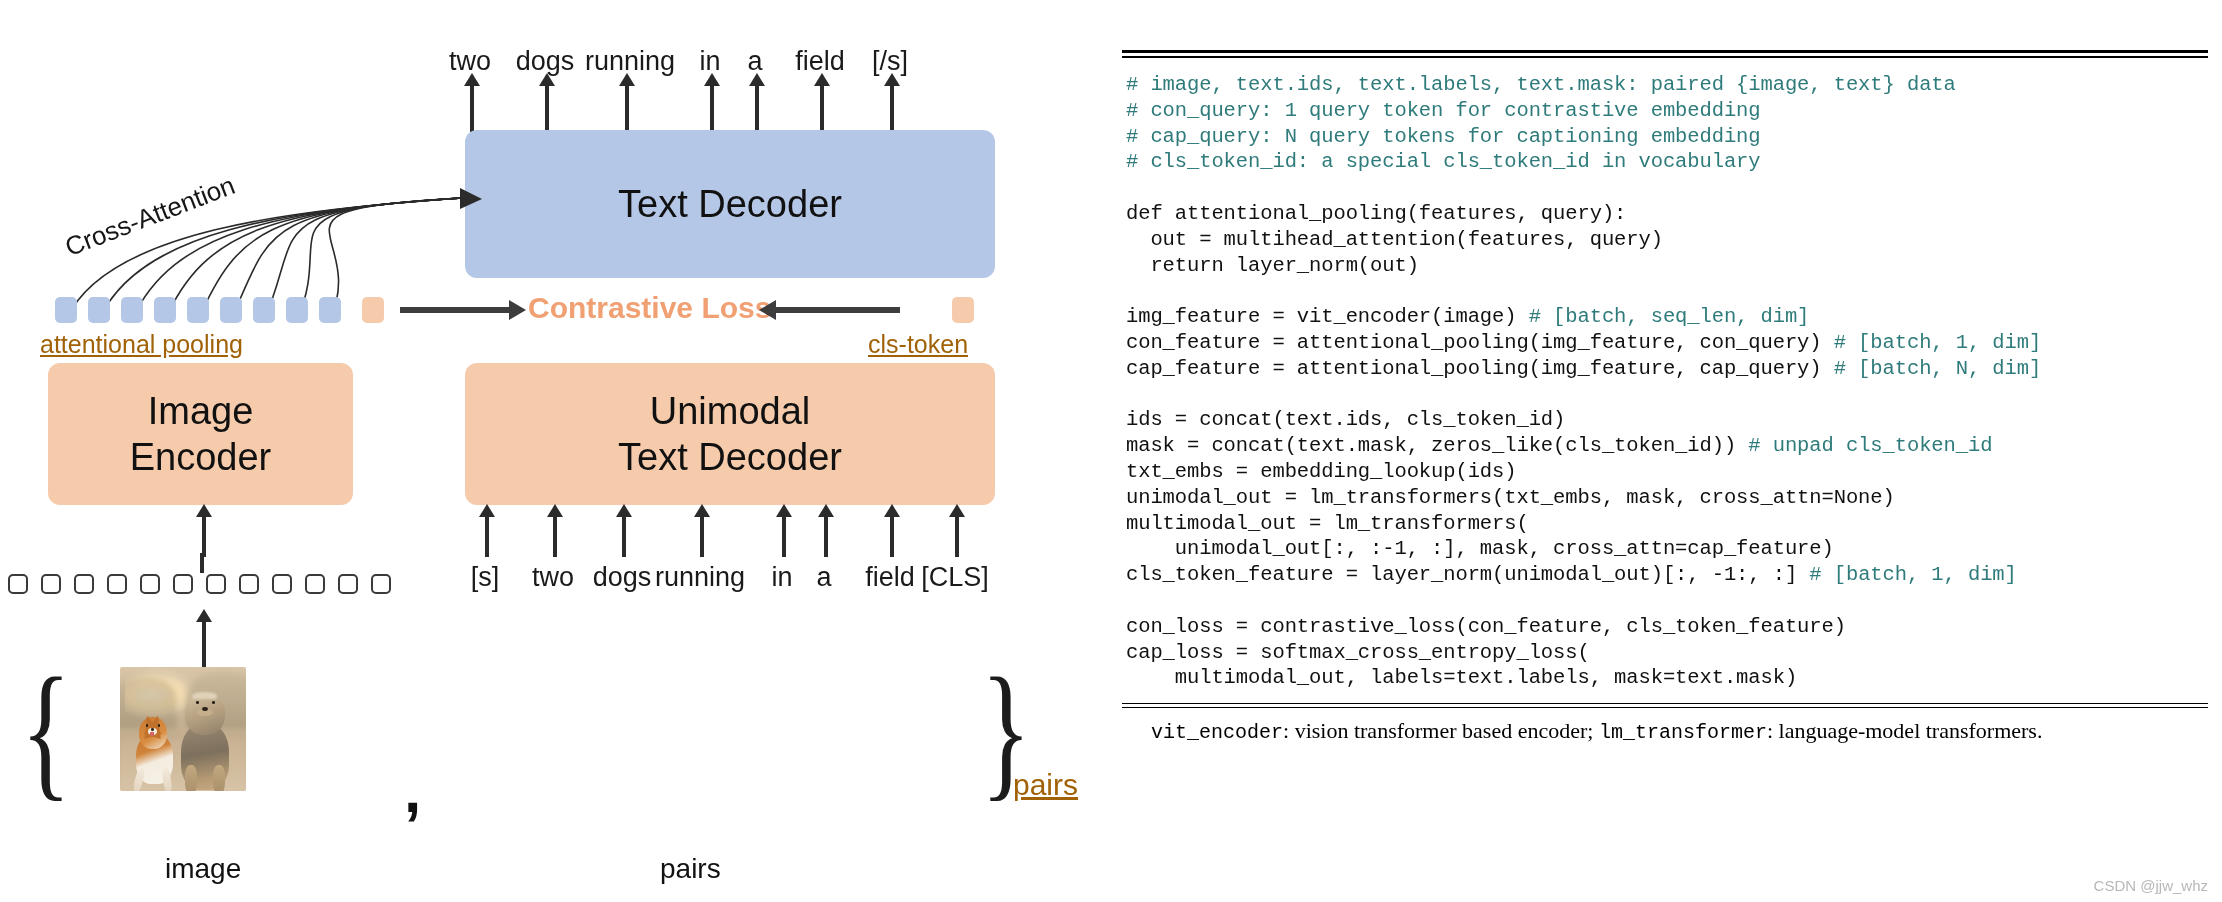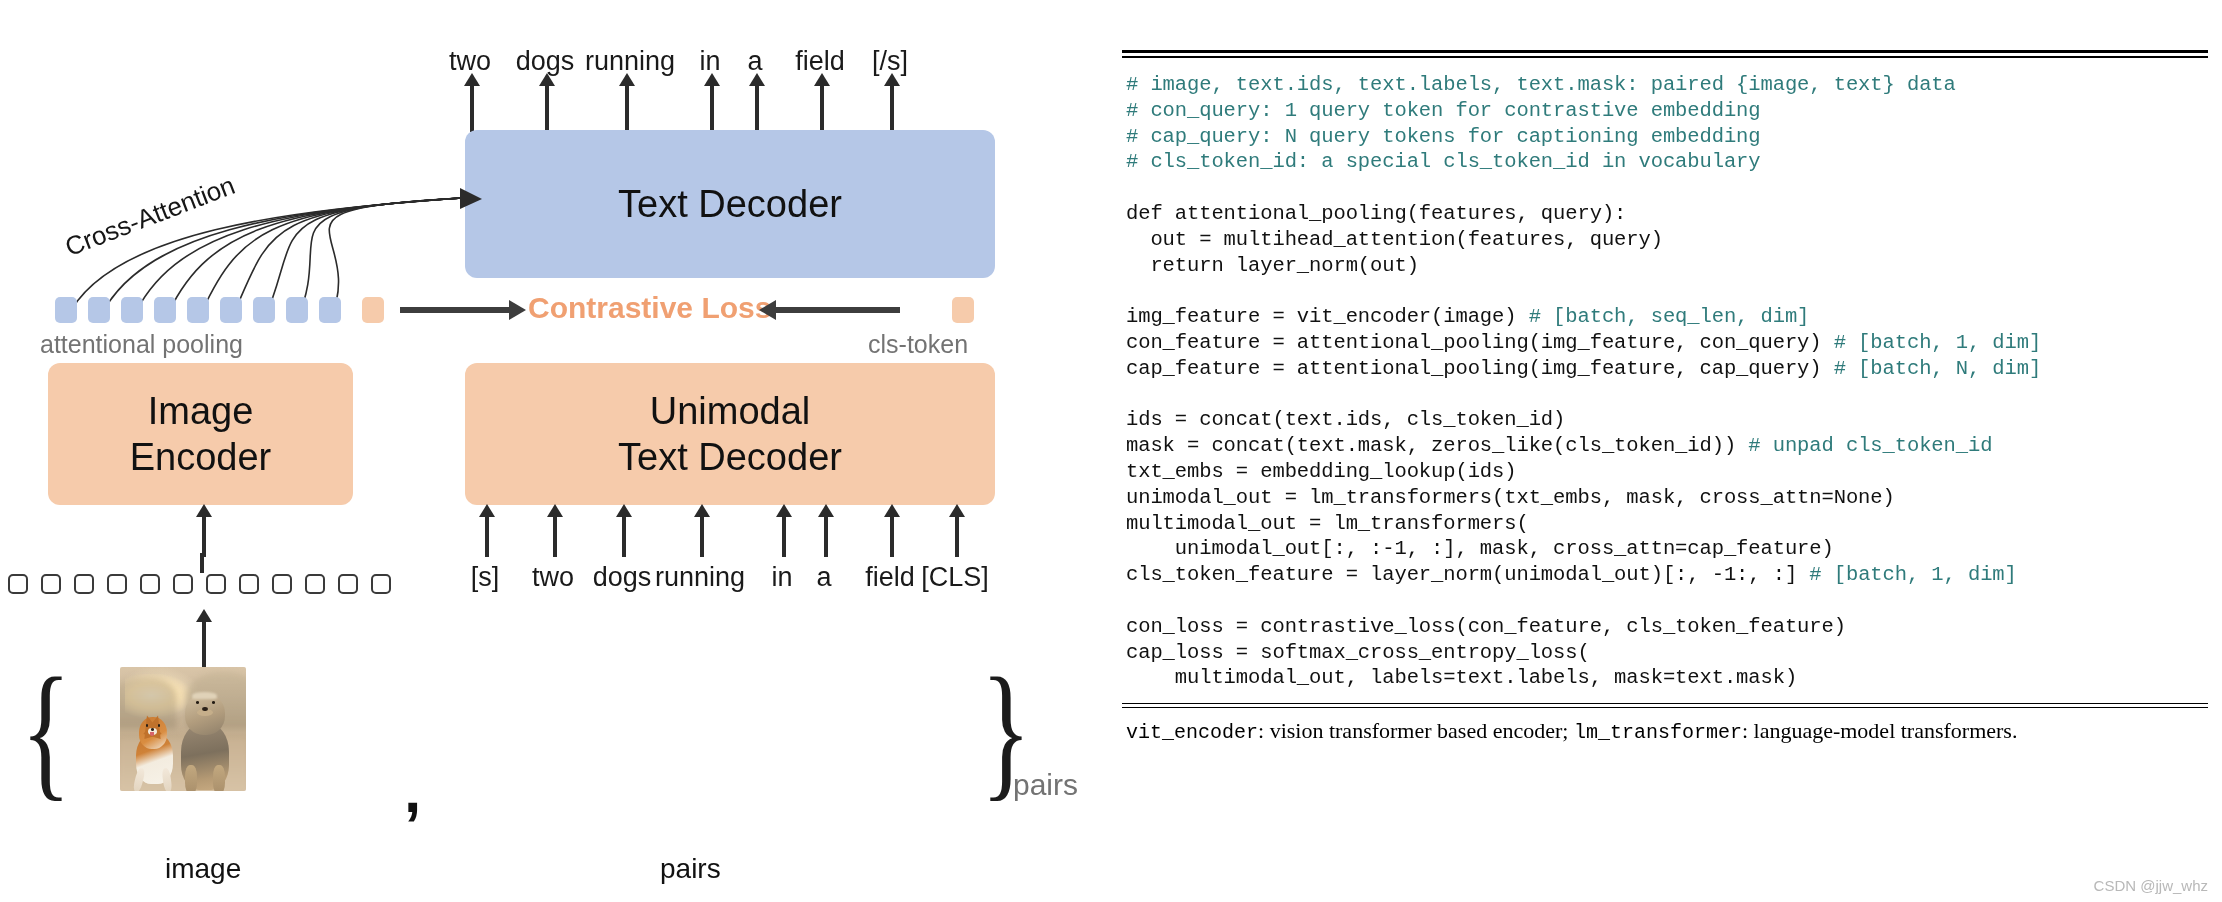--- a/index.html
+++ b/index.html
@@ -84,22 +84,23 @@
     position: absolute;
     width: 20px; height: 20px;
     border: 2.5px solid #3a3a3a;
     border-radius: 5px;
     box-sizing: border-box;
   }
 
   .lbl {
     position: absolute;
     font-size: 25px;
-    color: #737373;
+    color: #a16207;
     white-space: nowrap;
+    text-decoration: underline;
   }
 
   .contrast-loss {
     position: absolute;
     font-size: 30px;
     font-weight: bold;
     color: #f0a072;
     white-space: nowrap;
   }
 
@@ -353,20 +354,21 @@
     white-space: pre;
     padding: 14px 4px 12px 4px;
     letter-spacing: -0.1px;
   }
   .algo-code .cm { color: #2f7b7b; }
   .algo-foot {
     font-family: "Liberation Serif", serif;
     font-size: 22px;
     color: #000;
     padding: 10px 4px 0 4px;
+    margin-left: 25px;
   }
   .algo-foot .mono {
     font-family: "Liberation Mono", monospace;
     font-size: 20px;
   }
 
   .watermark {
     position: absolute;
     right: 14px; bottom: 8px;
     font-size: 15px;

